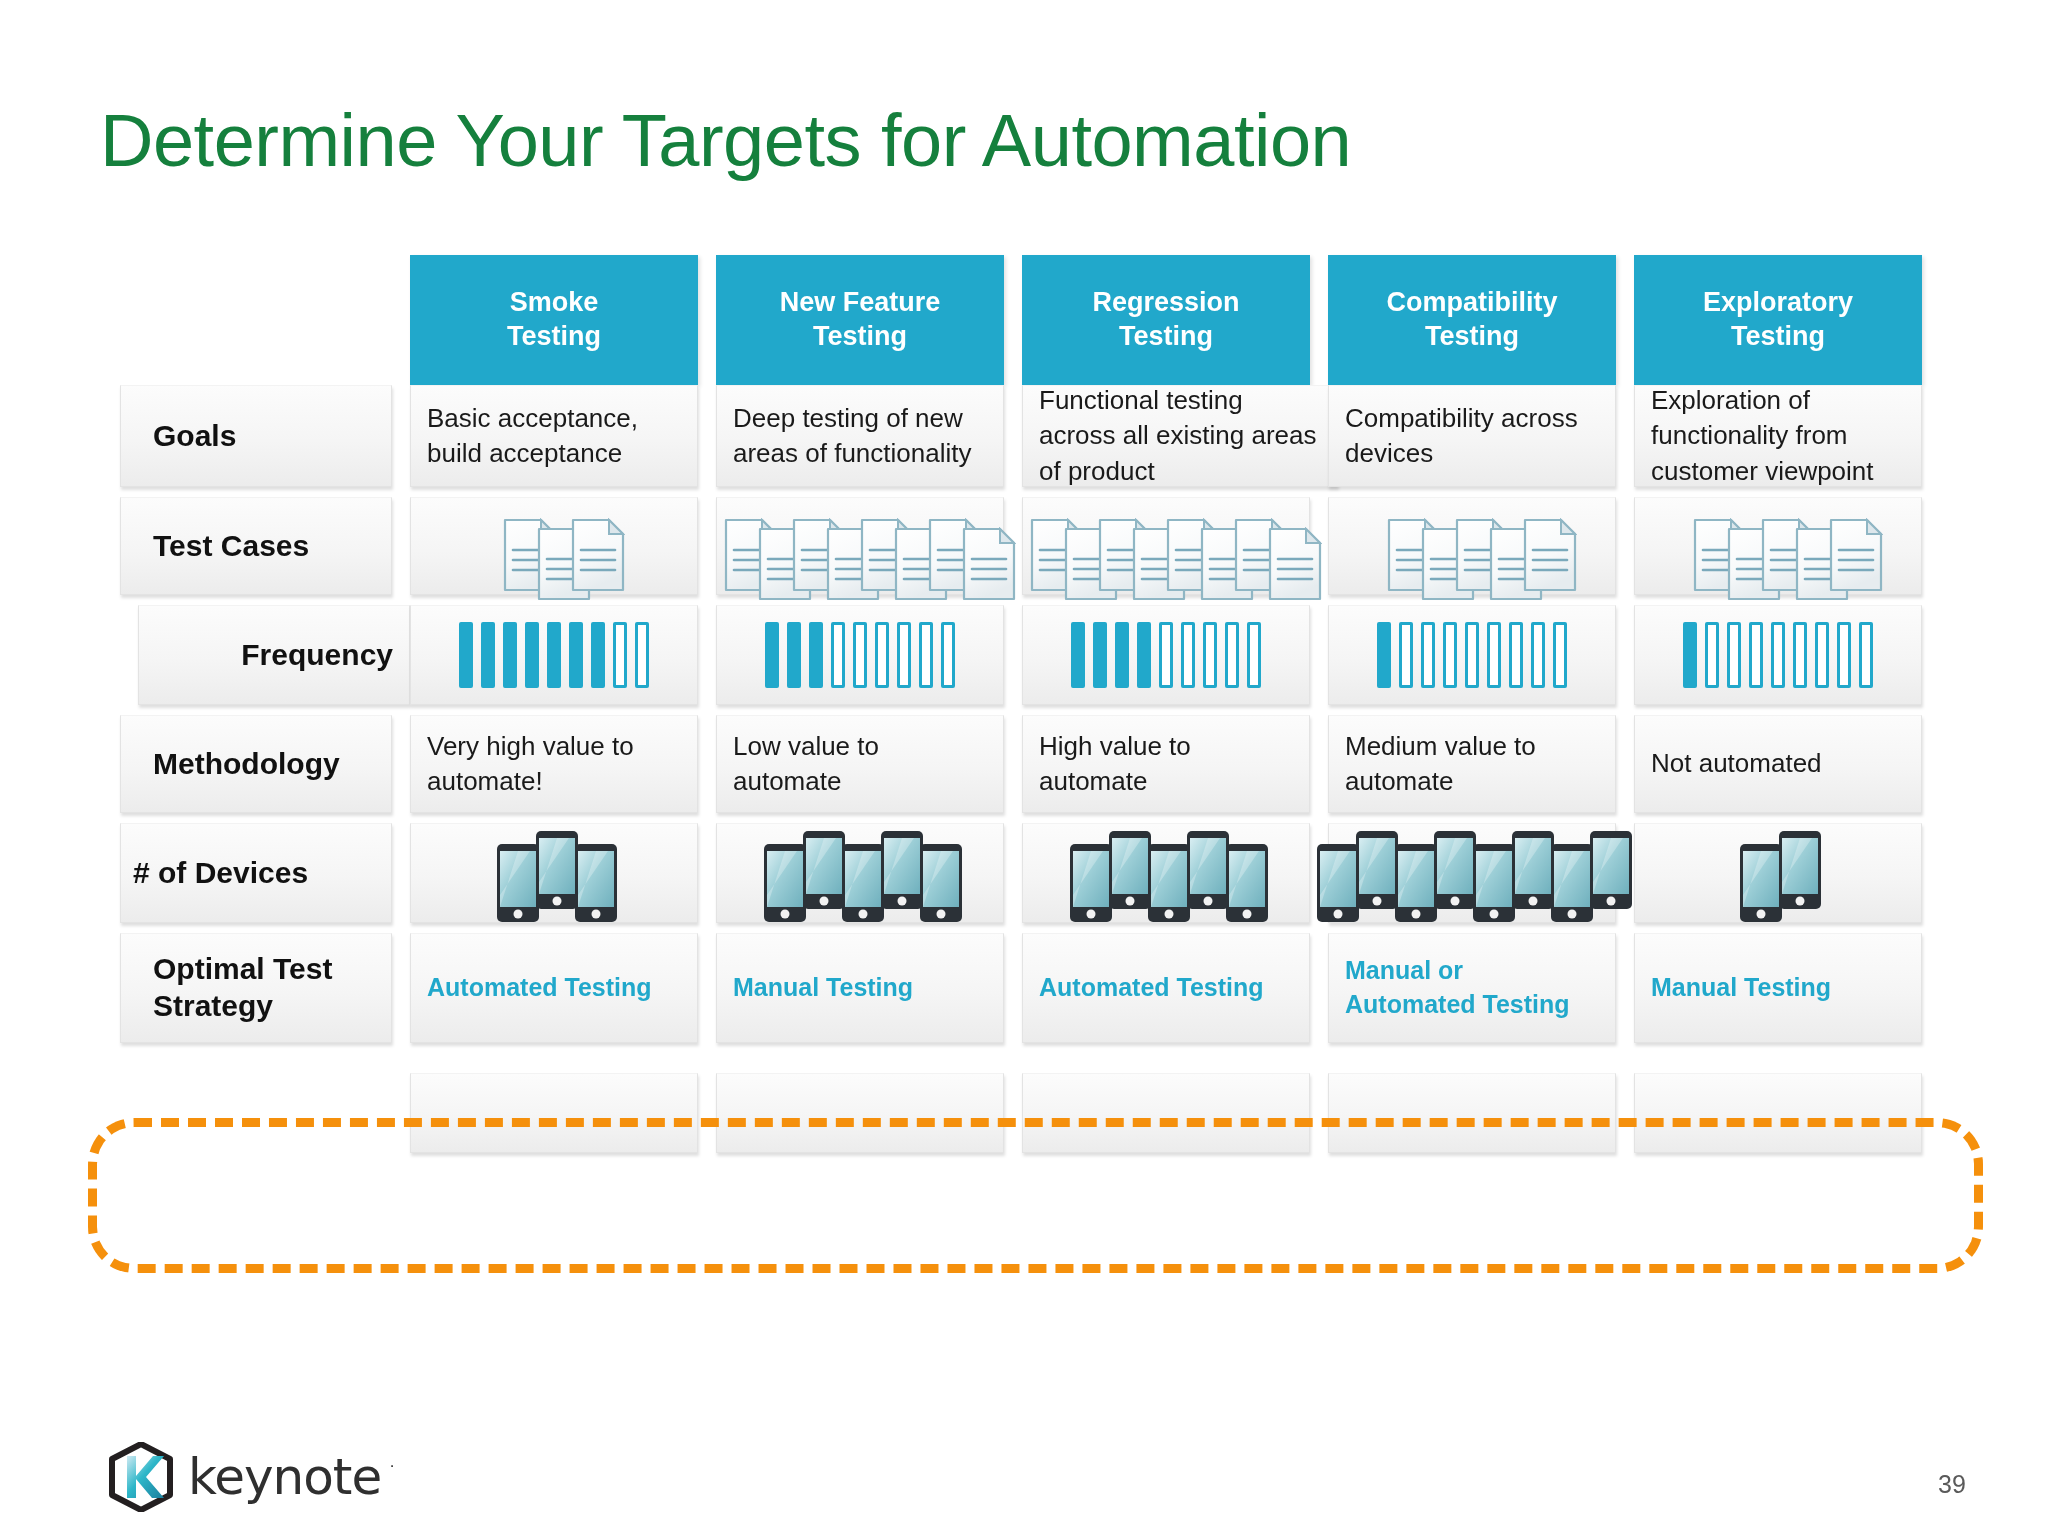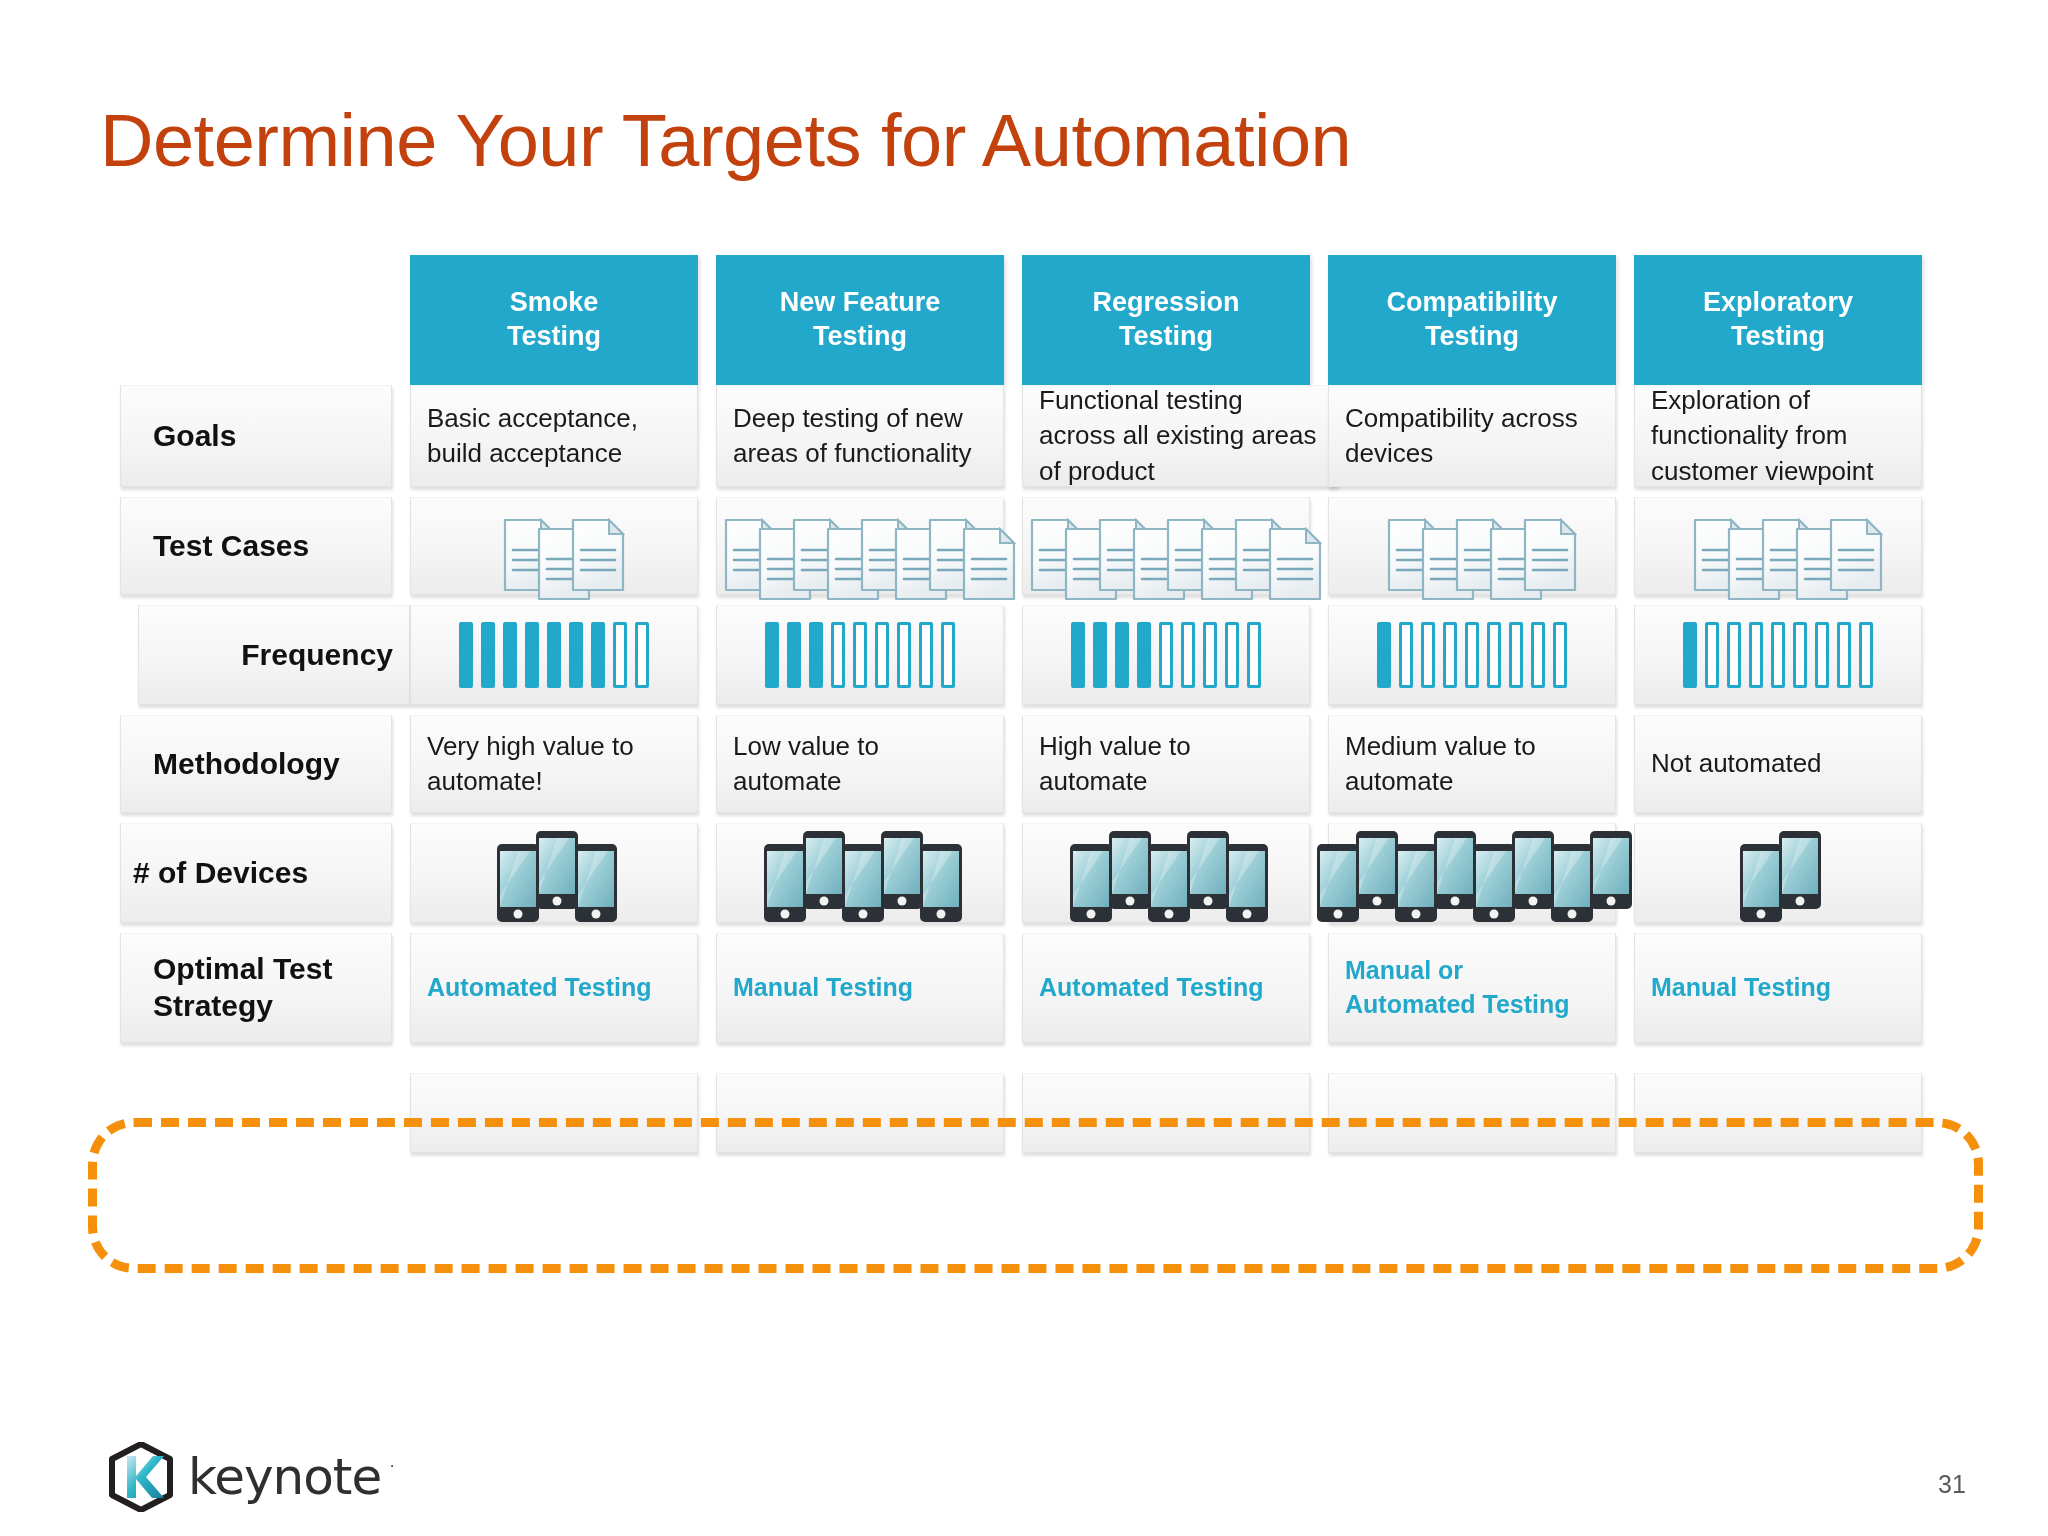--- a/index.html
+++ b/index.html
@@ -15,21 +15,21 @@
     overflow: hidden;
   }
 
   
   #slide-title {
     position: absolute;
     left: 100px;
     top: 98px;
     font-size: 74px;
     font-weight: 400;
-    color: #c2410c;
+    color: #15803d;
     letter-spacing: -0.5px;
     white-space: nowrap;
   }
 
   
   #matrix {
     position: absolute;
     left: 120px;
     top: 255px;
     width: 1830px;
@@ -1298,13 +1298,13 @@
         </linearGradient>
       </defs>
       <path d="M33 2 L62 17 L62 53 L33 68 L4 53 L4 17 Z" fill="#ffffff" stroke="#231f20" stroke-width="6" stroke-linejoin="round"></path>
       <path d="M19 14 L28 14 L28 34 L45 14 L56 14 L38 35 L56 56 L44 56 L28 37 L28 56 L19 56 Z" fill="url(#kg)"></path>
     </svg>
   </span>
   <span class="wordmark">keynote</span>
   <span class="reg">·</span>
 </div>
 
-<div id="page-number">31</div>
+<div id="page-number">39</div>
 
 </body></html>

